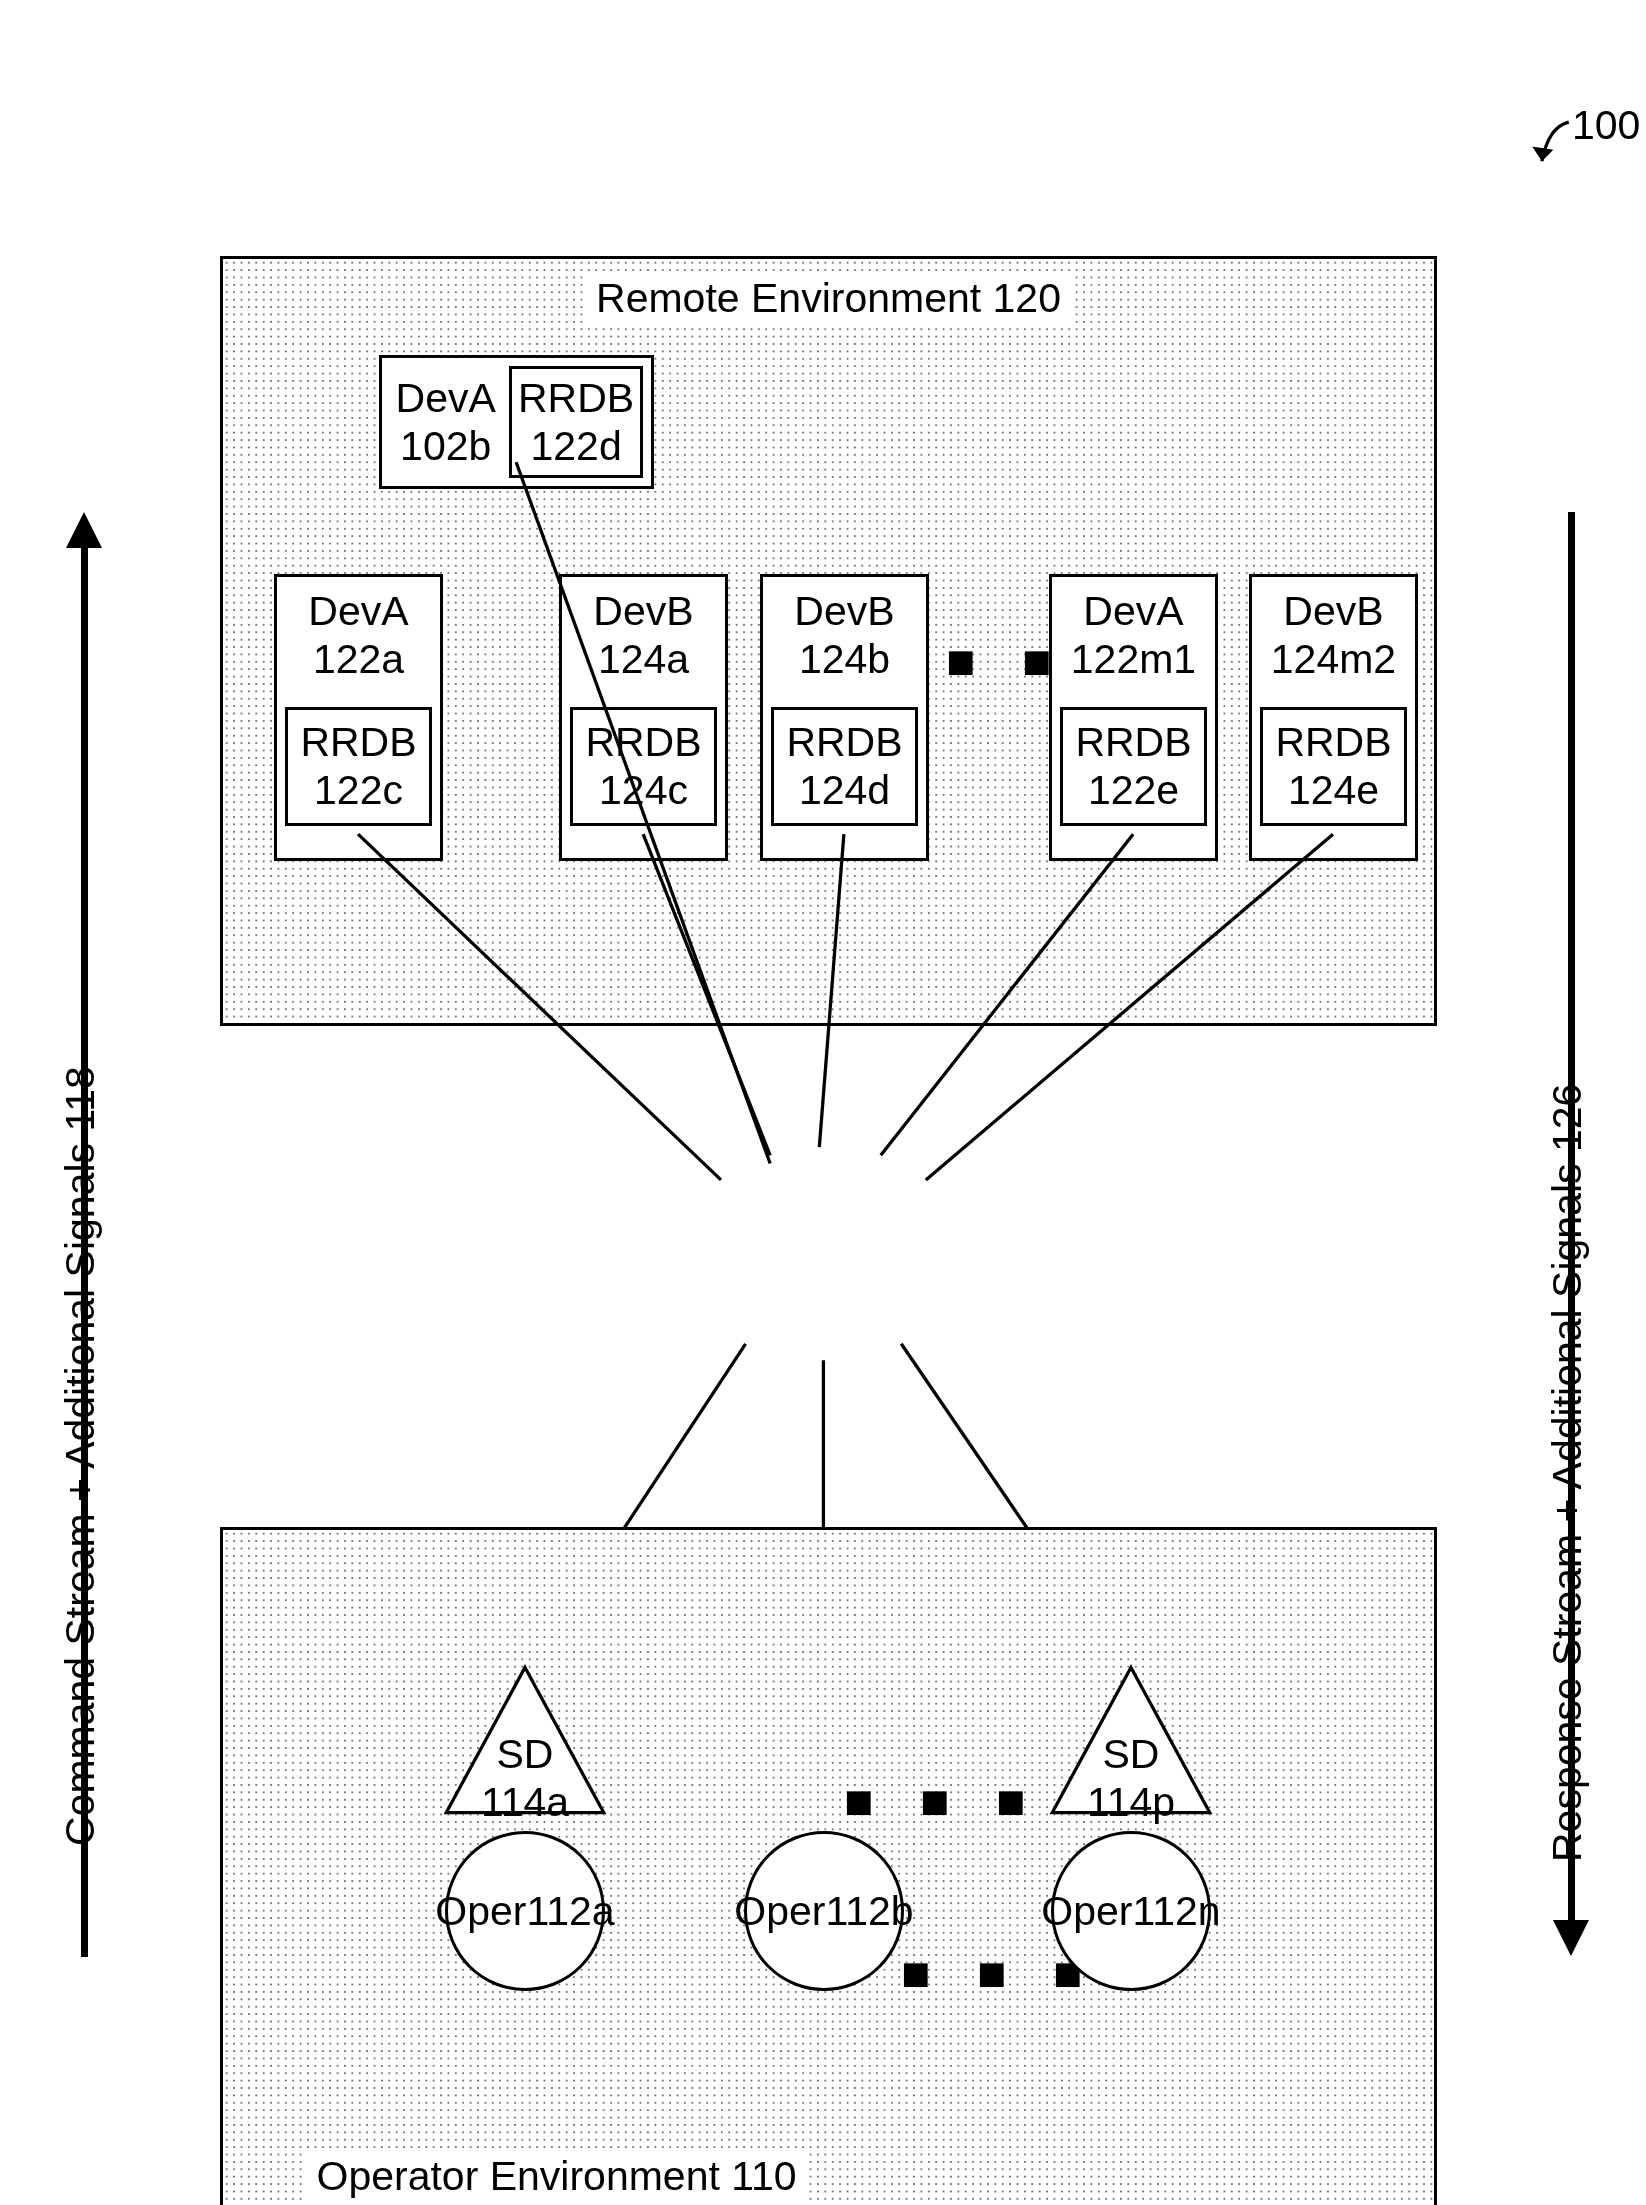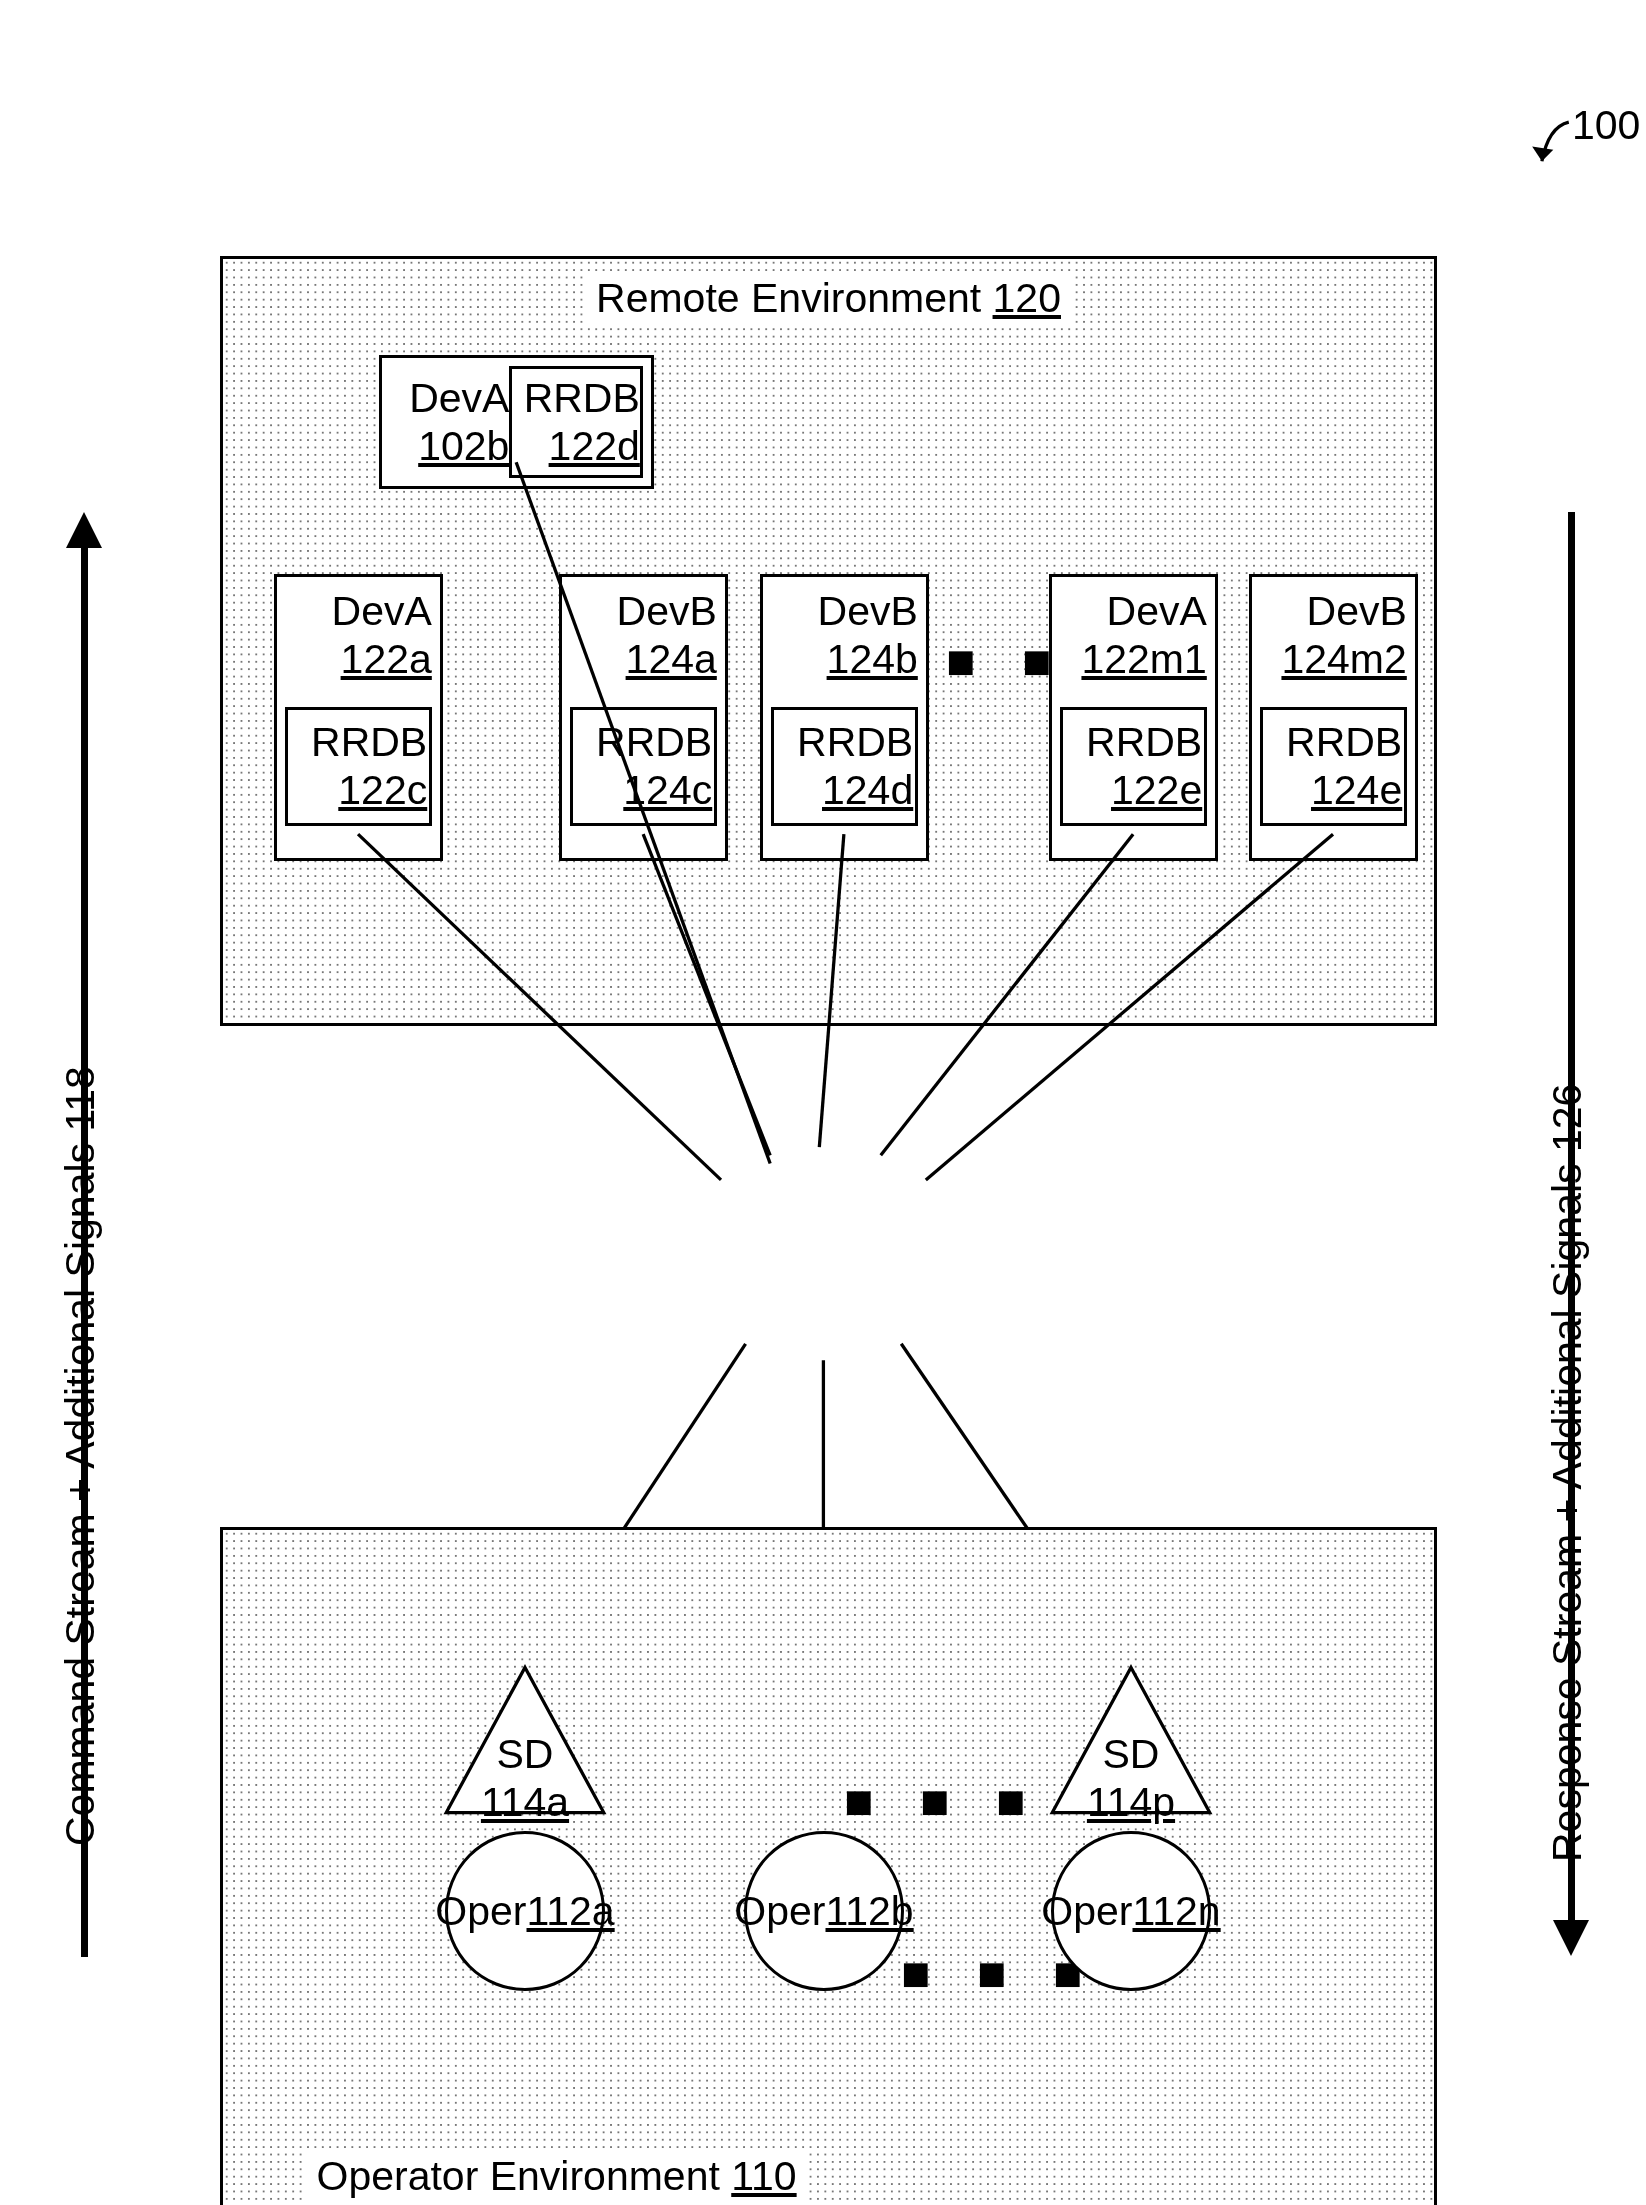--- a/index.html
+++ b/index.html
@@ -1,22 +1,22 @@
 <!DOCTYPE html>
 <html style="font-size:13px"><head>
 <meta charset="utf-8">
 <style>
   html,body{margin:0;padding:0;background:#fff;}
   *{box-sizing:border-box;}
   .page{position:relative;width:1646px;height:2205px;font-family:Arial,Helvetica,sans-serif;color:#000;}
   .abs{position:absolute;margin-top:27px;}
   .hatch{background-color:#fff;background-image:radial-gradient(#777 1.3px, transparent 1.3px);background-size:7.4px 7.4px;border:3.3px solid #000;}
-  .box{background:#fff;border:3.3px solid #000;text-align:right;}
+  .box{background:#fff;border:3.3px solid #000;text-align:center;}
   .lbl{font-size:41px;line-height:1.18;}
-  .u{text-decoration:underline;}
+  .u{}
   .titlebar{position:absolute;background:#fff;padding:4.9px 11.5px;font-size:41px;}
   .dots{font-size:49px;letter-spacing:16.4px;font-weight:bold;}
   .vtxt{writing-mode:vertical-rl;transform:rotate(180deg);font-size:41px;white-space:nowrap;}
   .arrowU{width:0;height:0;border-left:18px solid transparent;border-right:18px solid transparent;border-bottom:36px solid #000;}
   .arrowD{width:0;height:0;border-left:18px solid transparent;border-right:18px solid transparent;border-top:36px solid #000;}
   svg{position:absolute;top:0;left:0;pointer-events:none;}
   .circ{position:absolute;border:3.3px solid #000;border-radius:50%;background:#fff;display:flex;align-items:center;justify-content:center;}
   .tri-wrap{position:absolute;}
   .tri-lbl{position:absolute;width:100%;text-align:center;}
 </style>

